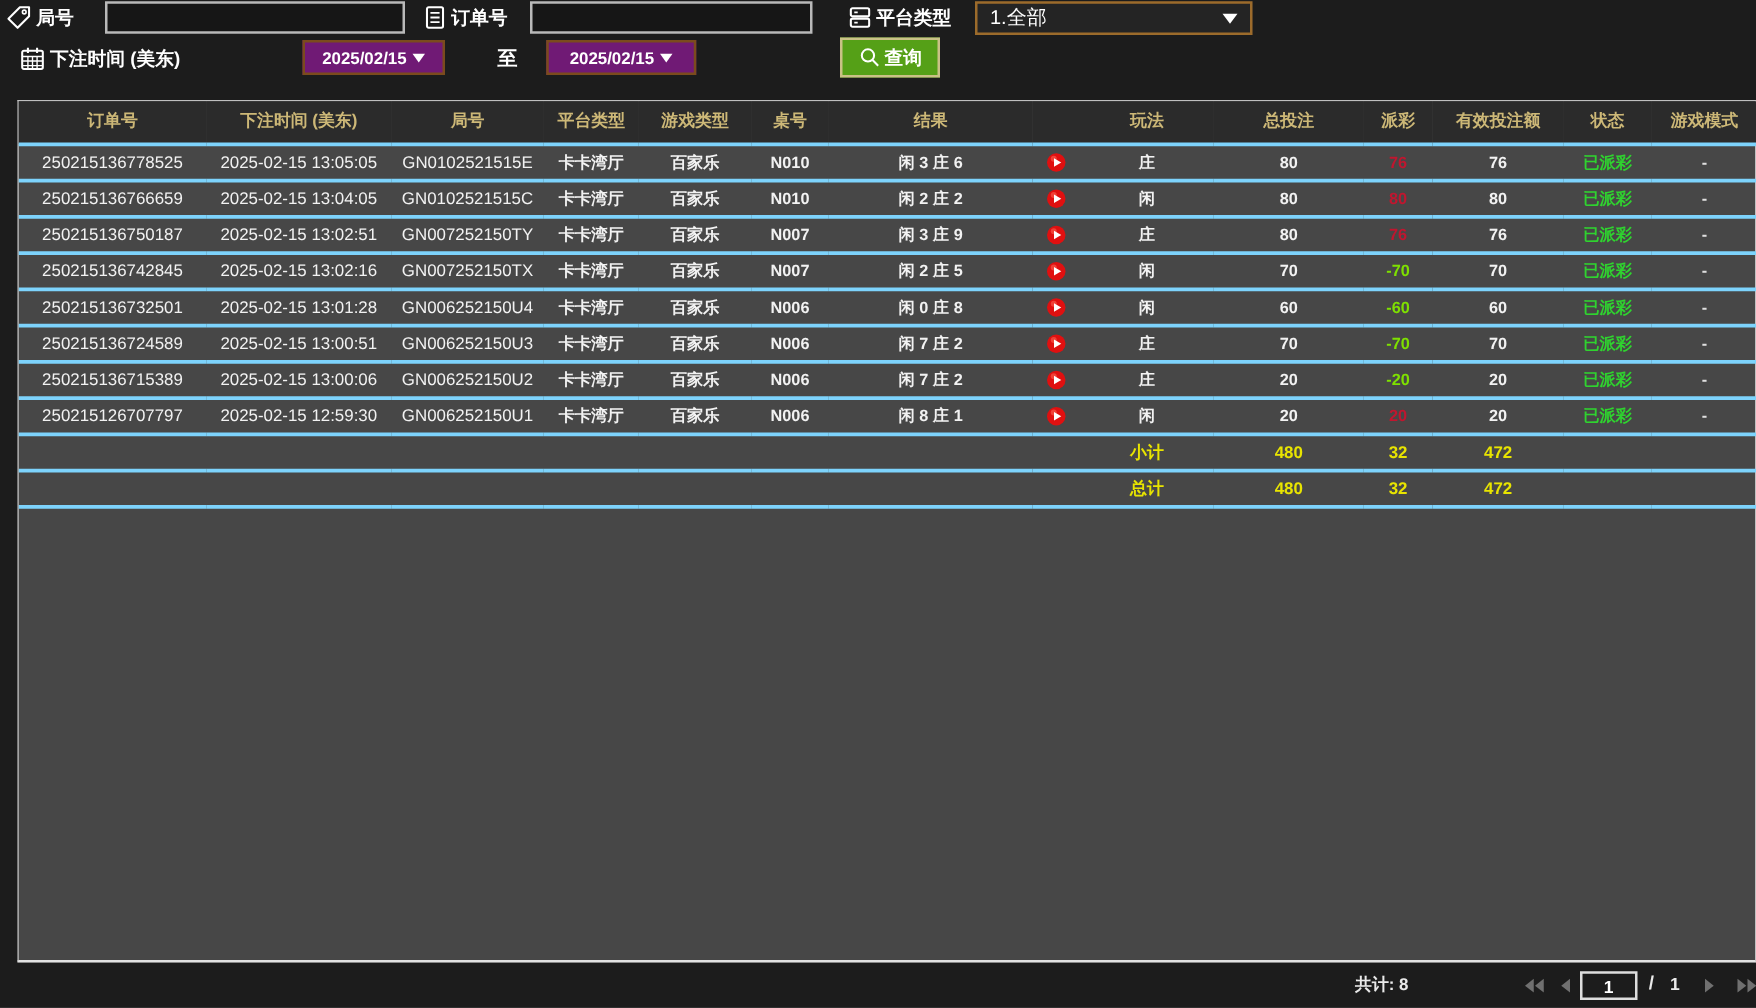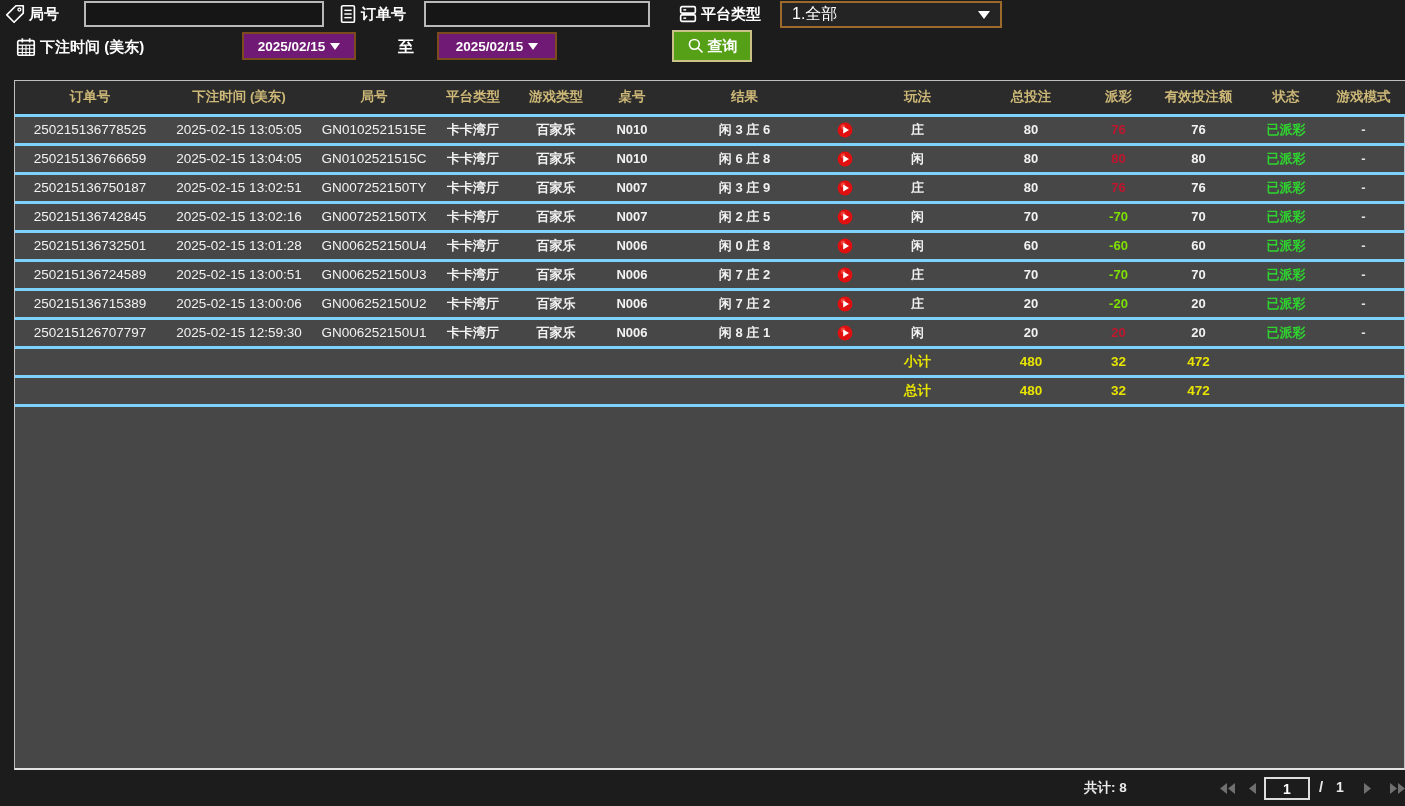--- a/index.html
+++ b/index.html
@@ -200,21 +200,21 @@
           <td class="status">已派彩</td>
           <td class="dim">-</td>
         </tr>
         <tr>
           <td class="mono">250215136766659</td>
           <td class="mono">2025-02-15 13:04:05</td>
           <td class="mono">GN0102521515C</td>
           <td class="b">卡卡湾厅</td>
           <td class="b">百家乐</td>
           <td class="b">N010</td>
-          <td class="b">闲 6 庄 8</td>
+          <td class="b">闲 2 庄 2</td>
           <td><span class="play-btn"><svg width="16" height="16" viewBox="0 0 16 16">
                 <circle cx="8" cy="8" r="7.4" fill="#e01010"></circle>
                 <circle cx="6" cy="5" r="2.4" fill="#ff6a5a" opacity="0.55"></circle>
                 <polygon points="6.2,4.6 12,8 6.2,11.4" fill="#fff"></polygon>
               </svg></span></td>
           <td class="b">闲</td>
           <td class="b">80</td>
           <td class="pr">80</td>
           <td class="b">80</td>
           <td class="status">已派彩</td>

